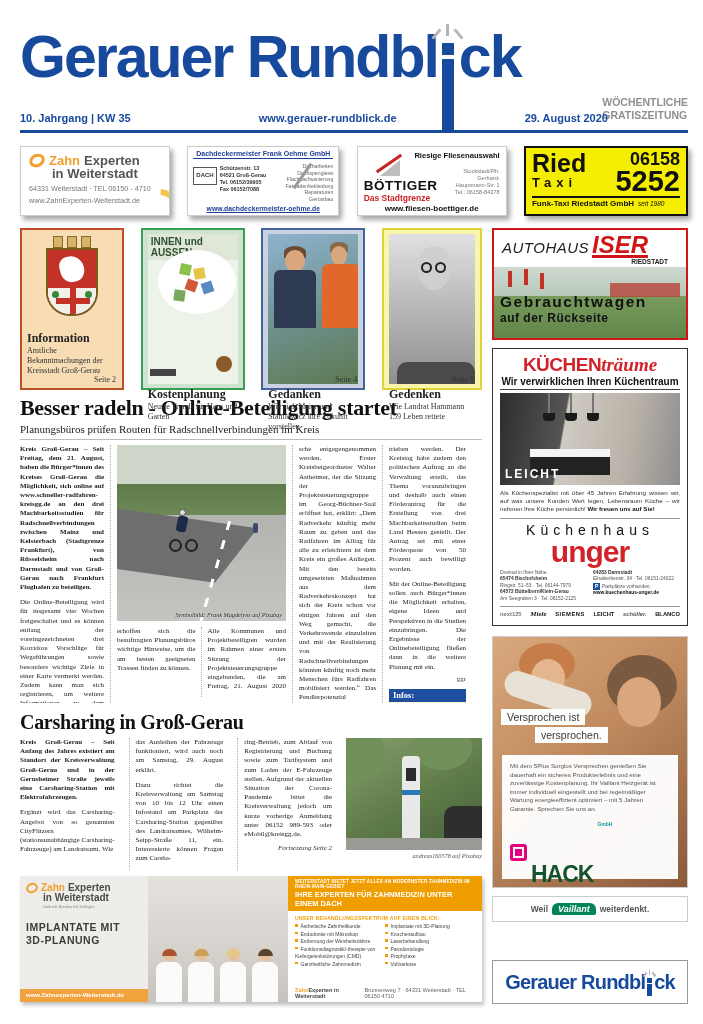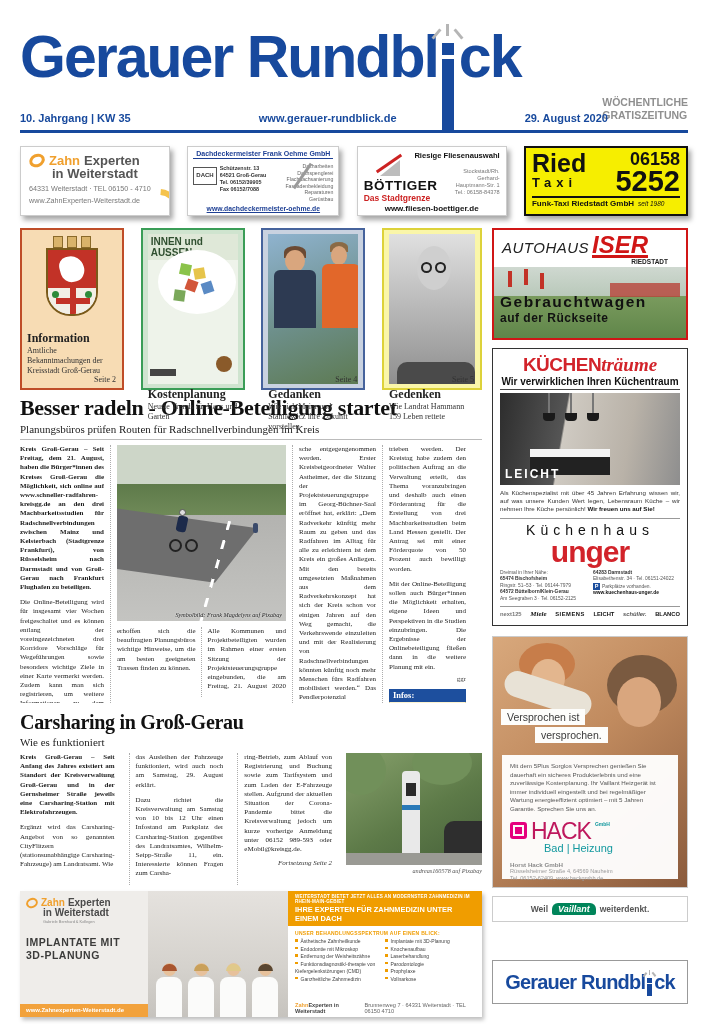--- a/index.html
+++ b/index.html
@@ -229,21 +229,21 @@
   .hk-arm { position:absolute; left:10px; top:44px; width:90px; height:26px; border-radius:14px; background:#e8e2d6; transform:rotate(18deg); }
   .hk-tag1, .hk-tag2 { position:absolute; background:#fdfdfb; color:#3a3a3a; font-size:10.5px; padding:2px 6px; }
   .hk-tag1 { left:8px; top:72px; }
   .hk-tag2 { left:42px; top:90px; }
   .hk-panel { position:absolute; left:9px; right:9px; top:118px; bottom:8px;
     background:rgba(255,255,255,.96); padding:7px 8px; }
   .hk-body { font-size:6.2px; line-height:8.6px; color:#555; }
   .hk-logorow { display:flex; align-items:center; margin-top:7px; gap:4px; }
   .hk-icon { position:relative; width:17px; height:17px; border:3px solid #e5007d; border-radius:3px; }
   .hk-icon::after { content:""; position:absolute; left:2px; top:2px; width:7px; height:7px; background:#e5007d; }
-  .hk-word { color:#be185d; font-weight:400; font-size:23px; letter-spacing:-1px; line-height:20px; }
+  .hk-word { color:#14532d; font-weight:700; font-size:23px; letter-spacing:-1px; line-height:20px;margin-top:43px; }
   .hk-gmbh { color:#12989e; font-weight:bold; font-size:5px; align-self:flex-start; }
   .hk-sub { color:#12989e; font-size:11px; margin:1px 0 0 34px; }
   .hk-co { font-weight:bold; font-size:6.2px; color:#8a8a8a; margin-top:7px; }
   .hk-ad1, .hk-ad2 { font-size:5.6px; color:#9a9a9a; line-height:7.4px; }
 
   .vaillant { margin-top:8px; height:26px; border:1px solid #ccc; background:#fff;
     display:flex; align-items:center; justify-content:center; gap:4px; }
   .va-txt { font-size:8.5px; color:#555; font-weight:bold; }
   .va-chip { background:#00855a; color:#fff; font-style:italic; font-weight:800; font-size:9px;
     padding:1px 6px; border-radius:6px 6px 2px 2px; }
@@ -492,21 +492,20 @@
           <div class="infos">
             <div class="infos-head">Infos:</div>
             <div class="infos-body">Weitere Information zum Projekt gibt es auf der Projekthomepage unter www.schneller-radfahren-kreisgg.de.</div>
           </div>
         </div>
       </div>
     </article>
 
     <article>
       <h2 class="art-h2 a2-h2">Carsharing in Groß-Gerau</h2>
-      <div class="a2-sub">Wie es funktioniert</div>
       <div class="a2-cols">
         <div class="acol w96">
           <p class="lead">Kreis Groß-Gerau – Seit Anfang des Jahres existiert am Standort der Kreisverwaltung Groß-Gerau und in der Gernsheimer Straße jeweils eine Carsharing-Station mit Elektrofahrzeugen.</p>
           <p>Ergänzt wird das Carsharing-Angebot von so genannten CityFlitzern (stationsunabhängige Carsharing-Fahrzeuge) am Landratsamt. Wie</p>
         </div>
         <div class="acol w96 sep">
           <p>das Ausleihen der Fahrzeuge funktioniert, wird auch noch am Samstag, 29. August erklärt.</p>
           <p>Dazu richtet die Kreisverwaltung am Samstag von 10 bis 12 Uhr einen Infostand am Parkplatz der Carsharing-Station gegenüber des Landratsamtes, Wilhelm-Seipp-Straße 11, ein. Interessierte können Fragen zum Carsha-</p>
         </div>
         <div class="acol w96 sep">

